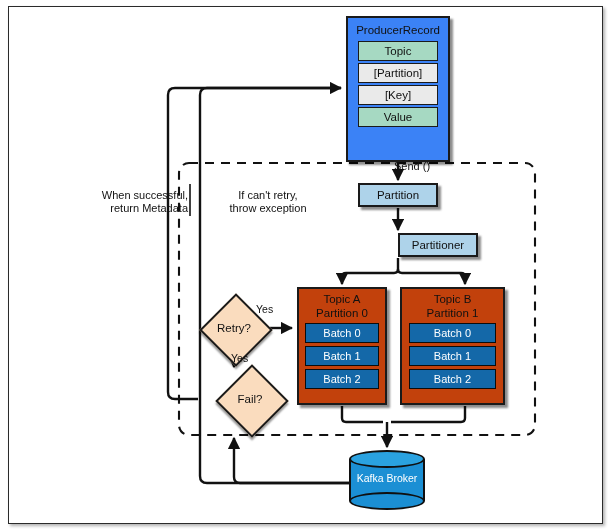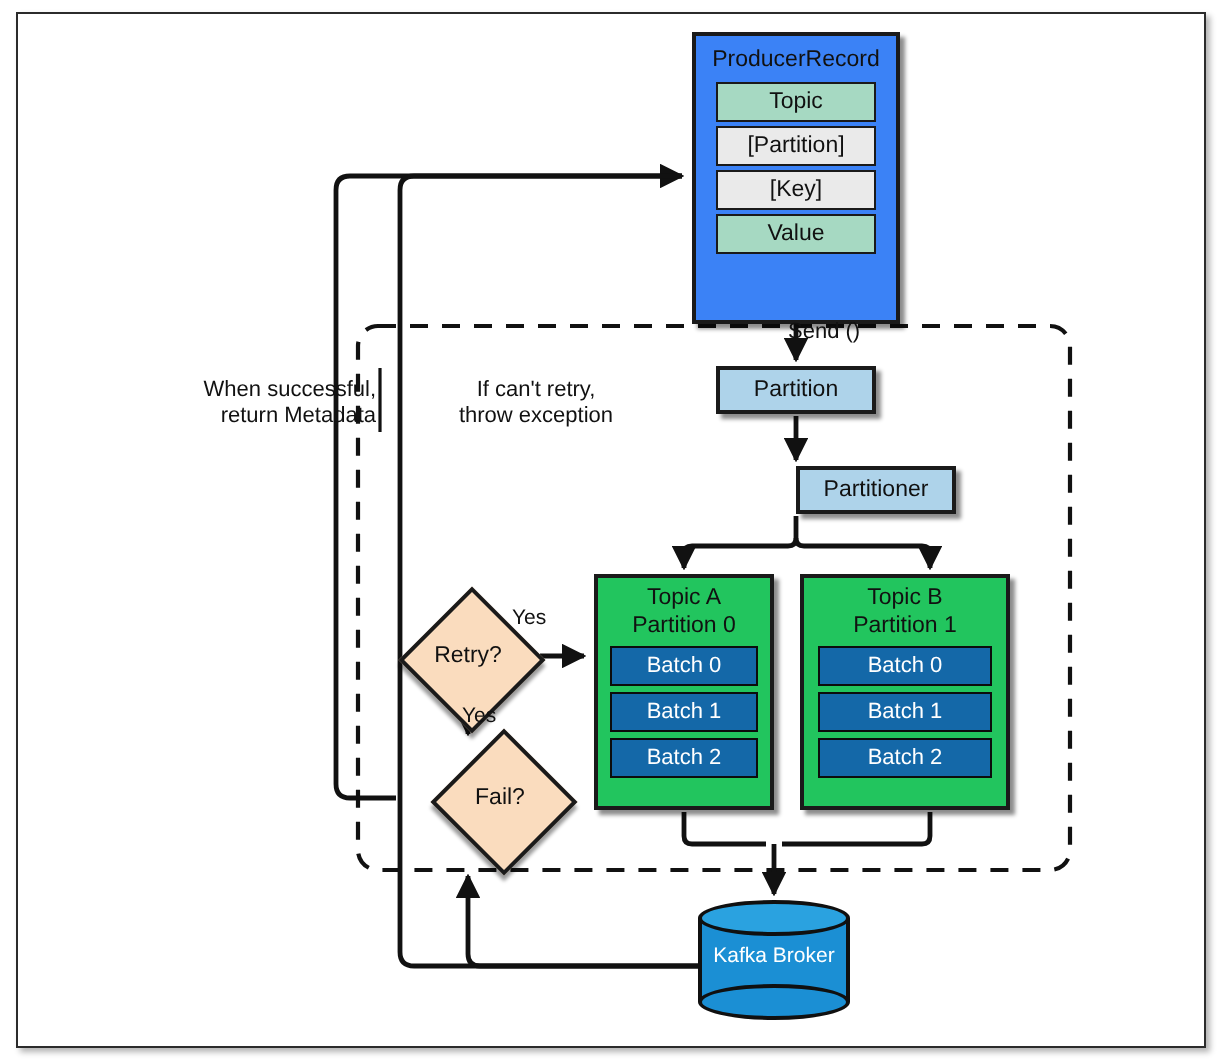--- a/index.html
+++ b/index.html
@@ -95,21 +95,21 @@
     width: 80px; height: 24px;
     background: #aed3ea;
     border: 2px solid #1a1a1a;
     margin-left: 40px;
   }
 
   
   .topic-box {
     position: absolute;
     box-sizing: border-box;
-    background: #22c55e;
+    background: #c2410c;
     border: 2px solid #1a1a1a;
     box-shadow: 2.5px 2.5px 2px rgba(0,0,0,0.45);
     display: flex;
     flex-direction: column;
     align-items: center;
     padding-top: 4px;
   }
   #topic-a { left: 297px; top: 287px; width: 90px; height: 118px; }
   #topic-b { left: 400px; top: 287px; width: 105px; height: 118px; }
   .topic-title {

